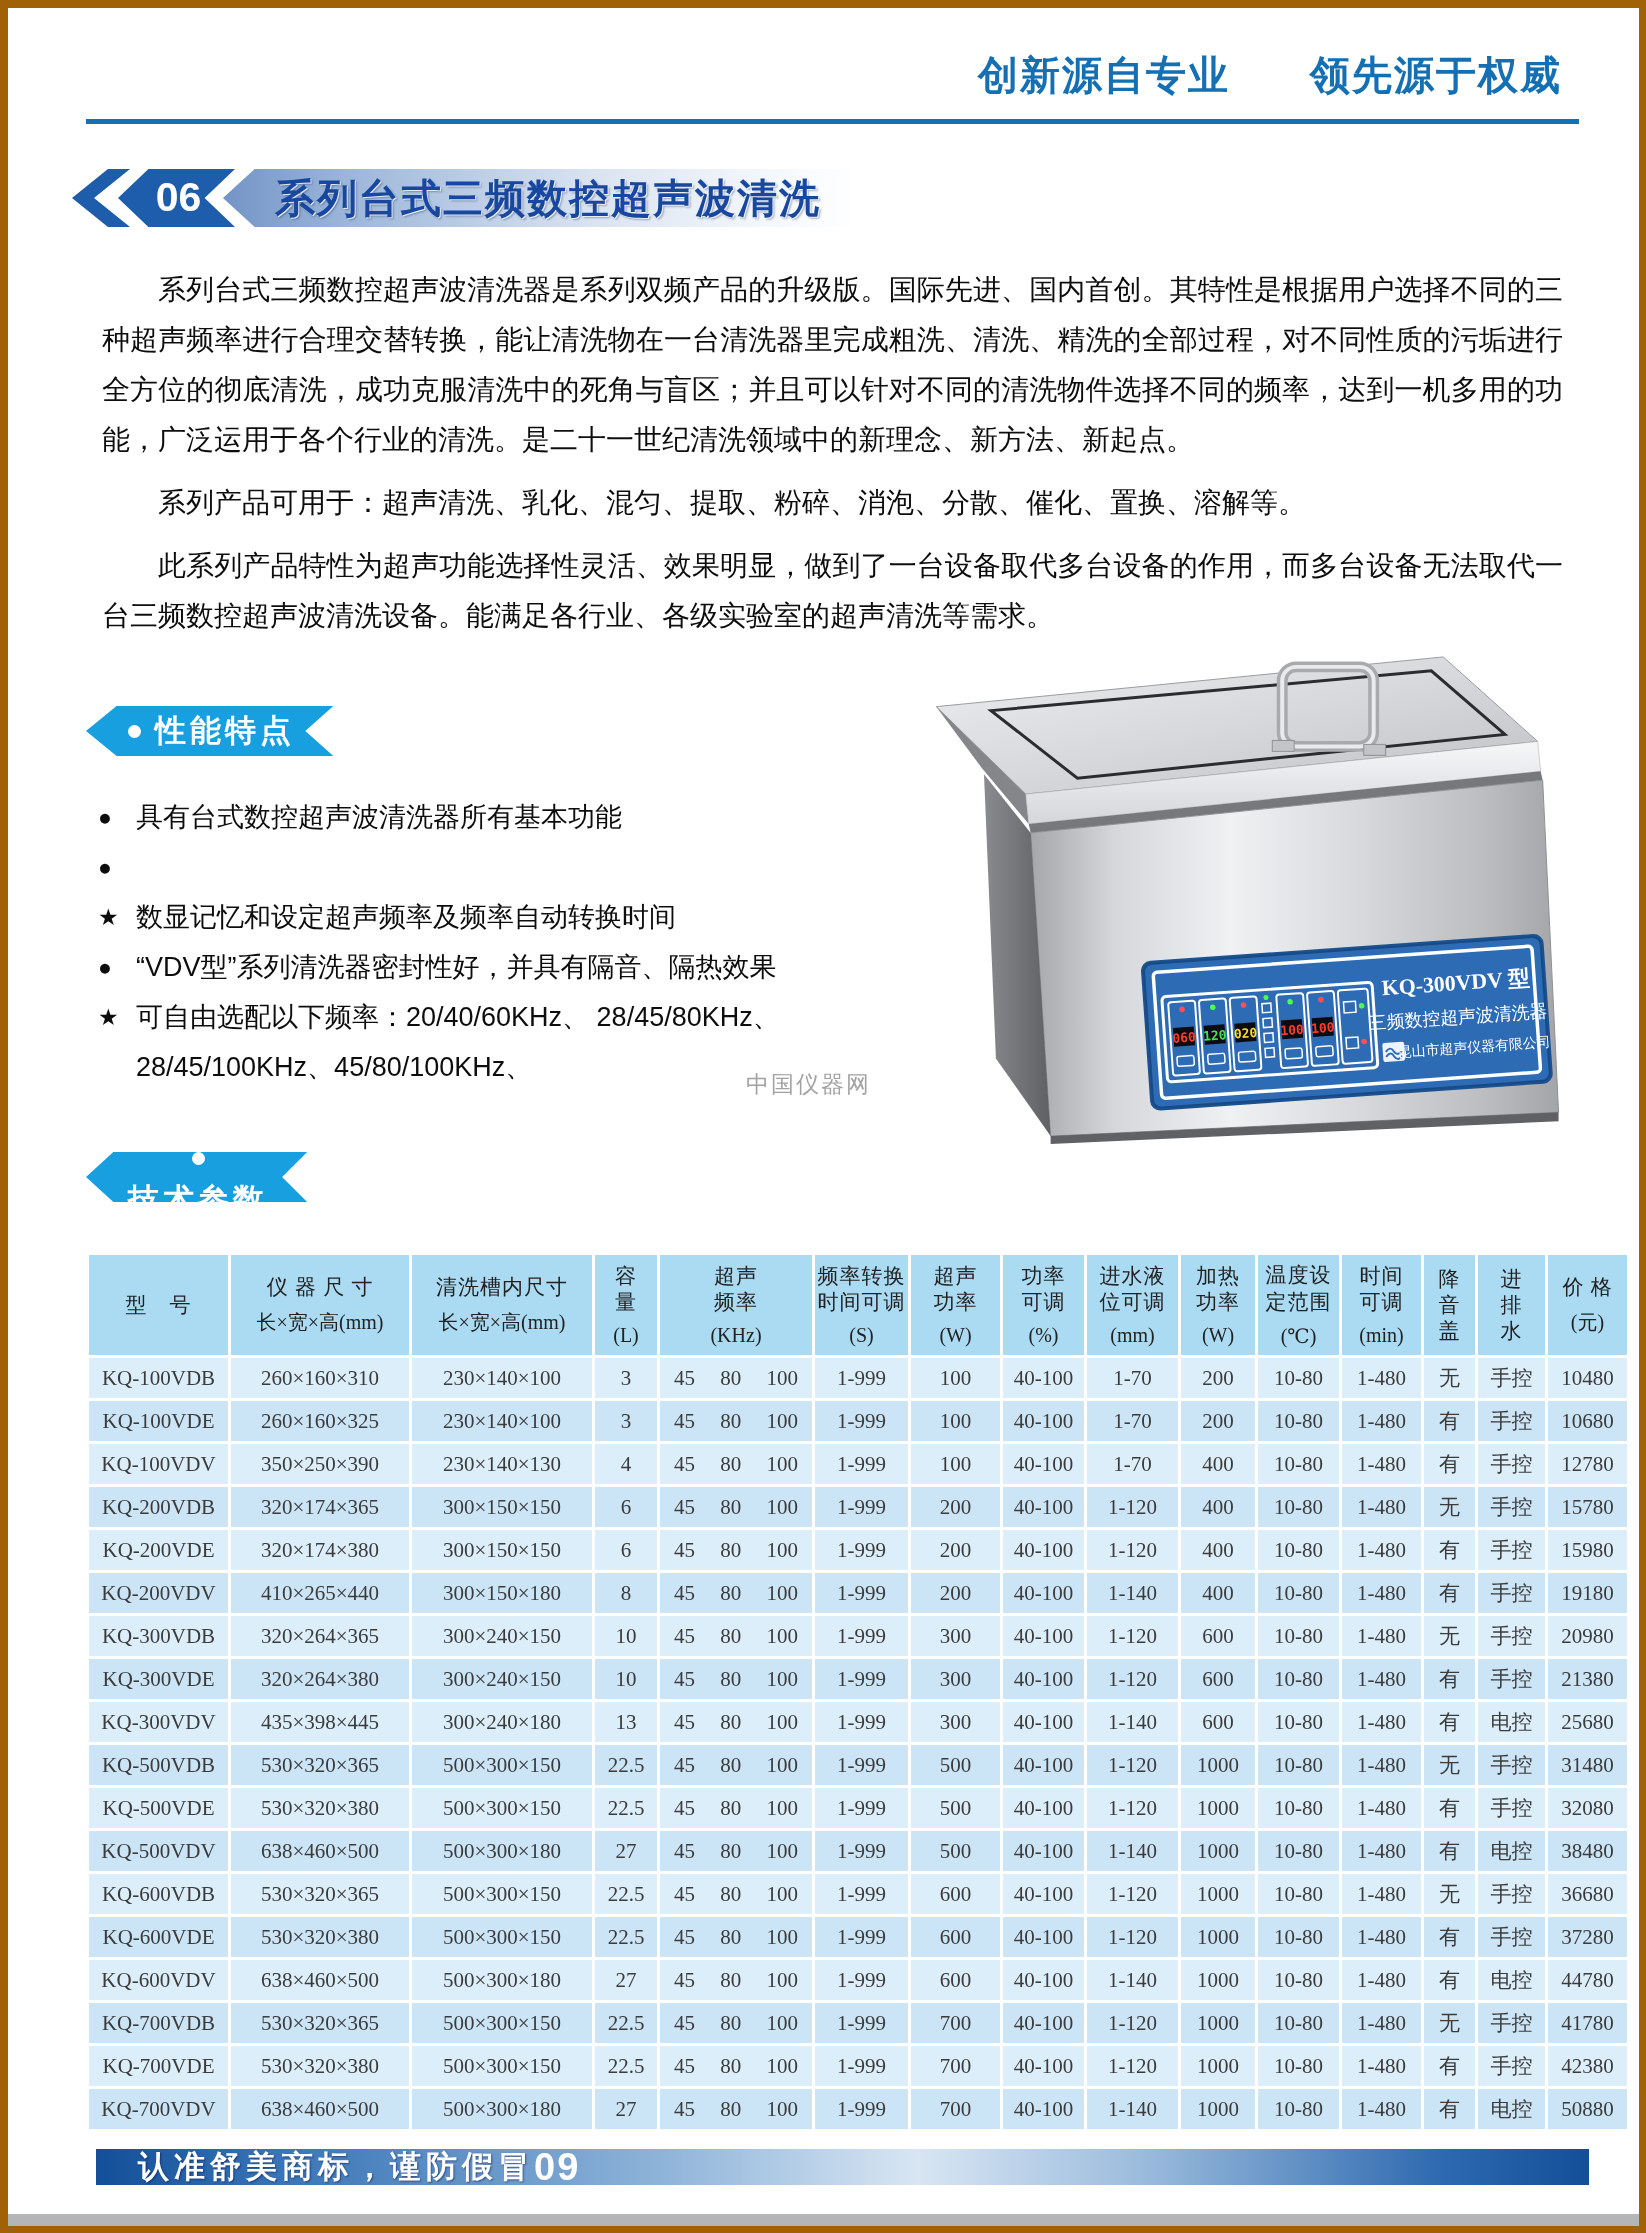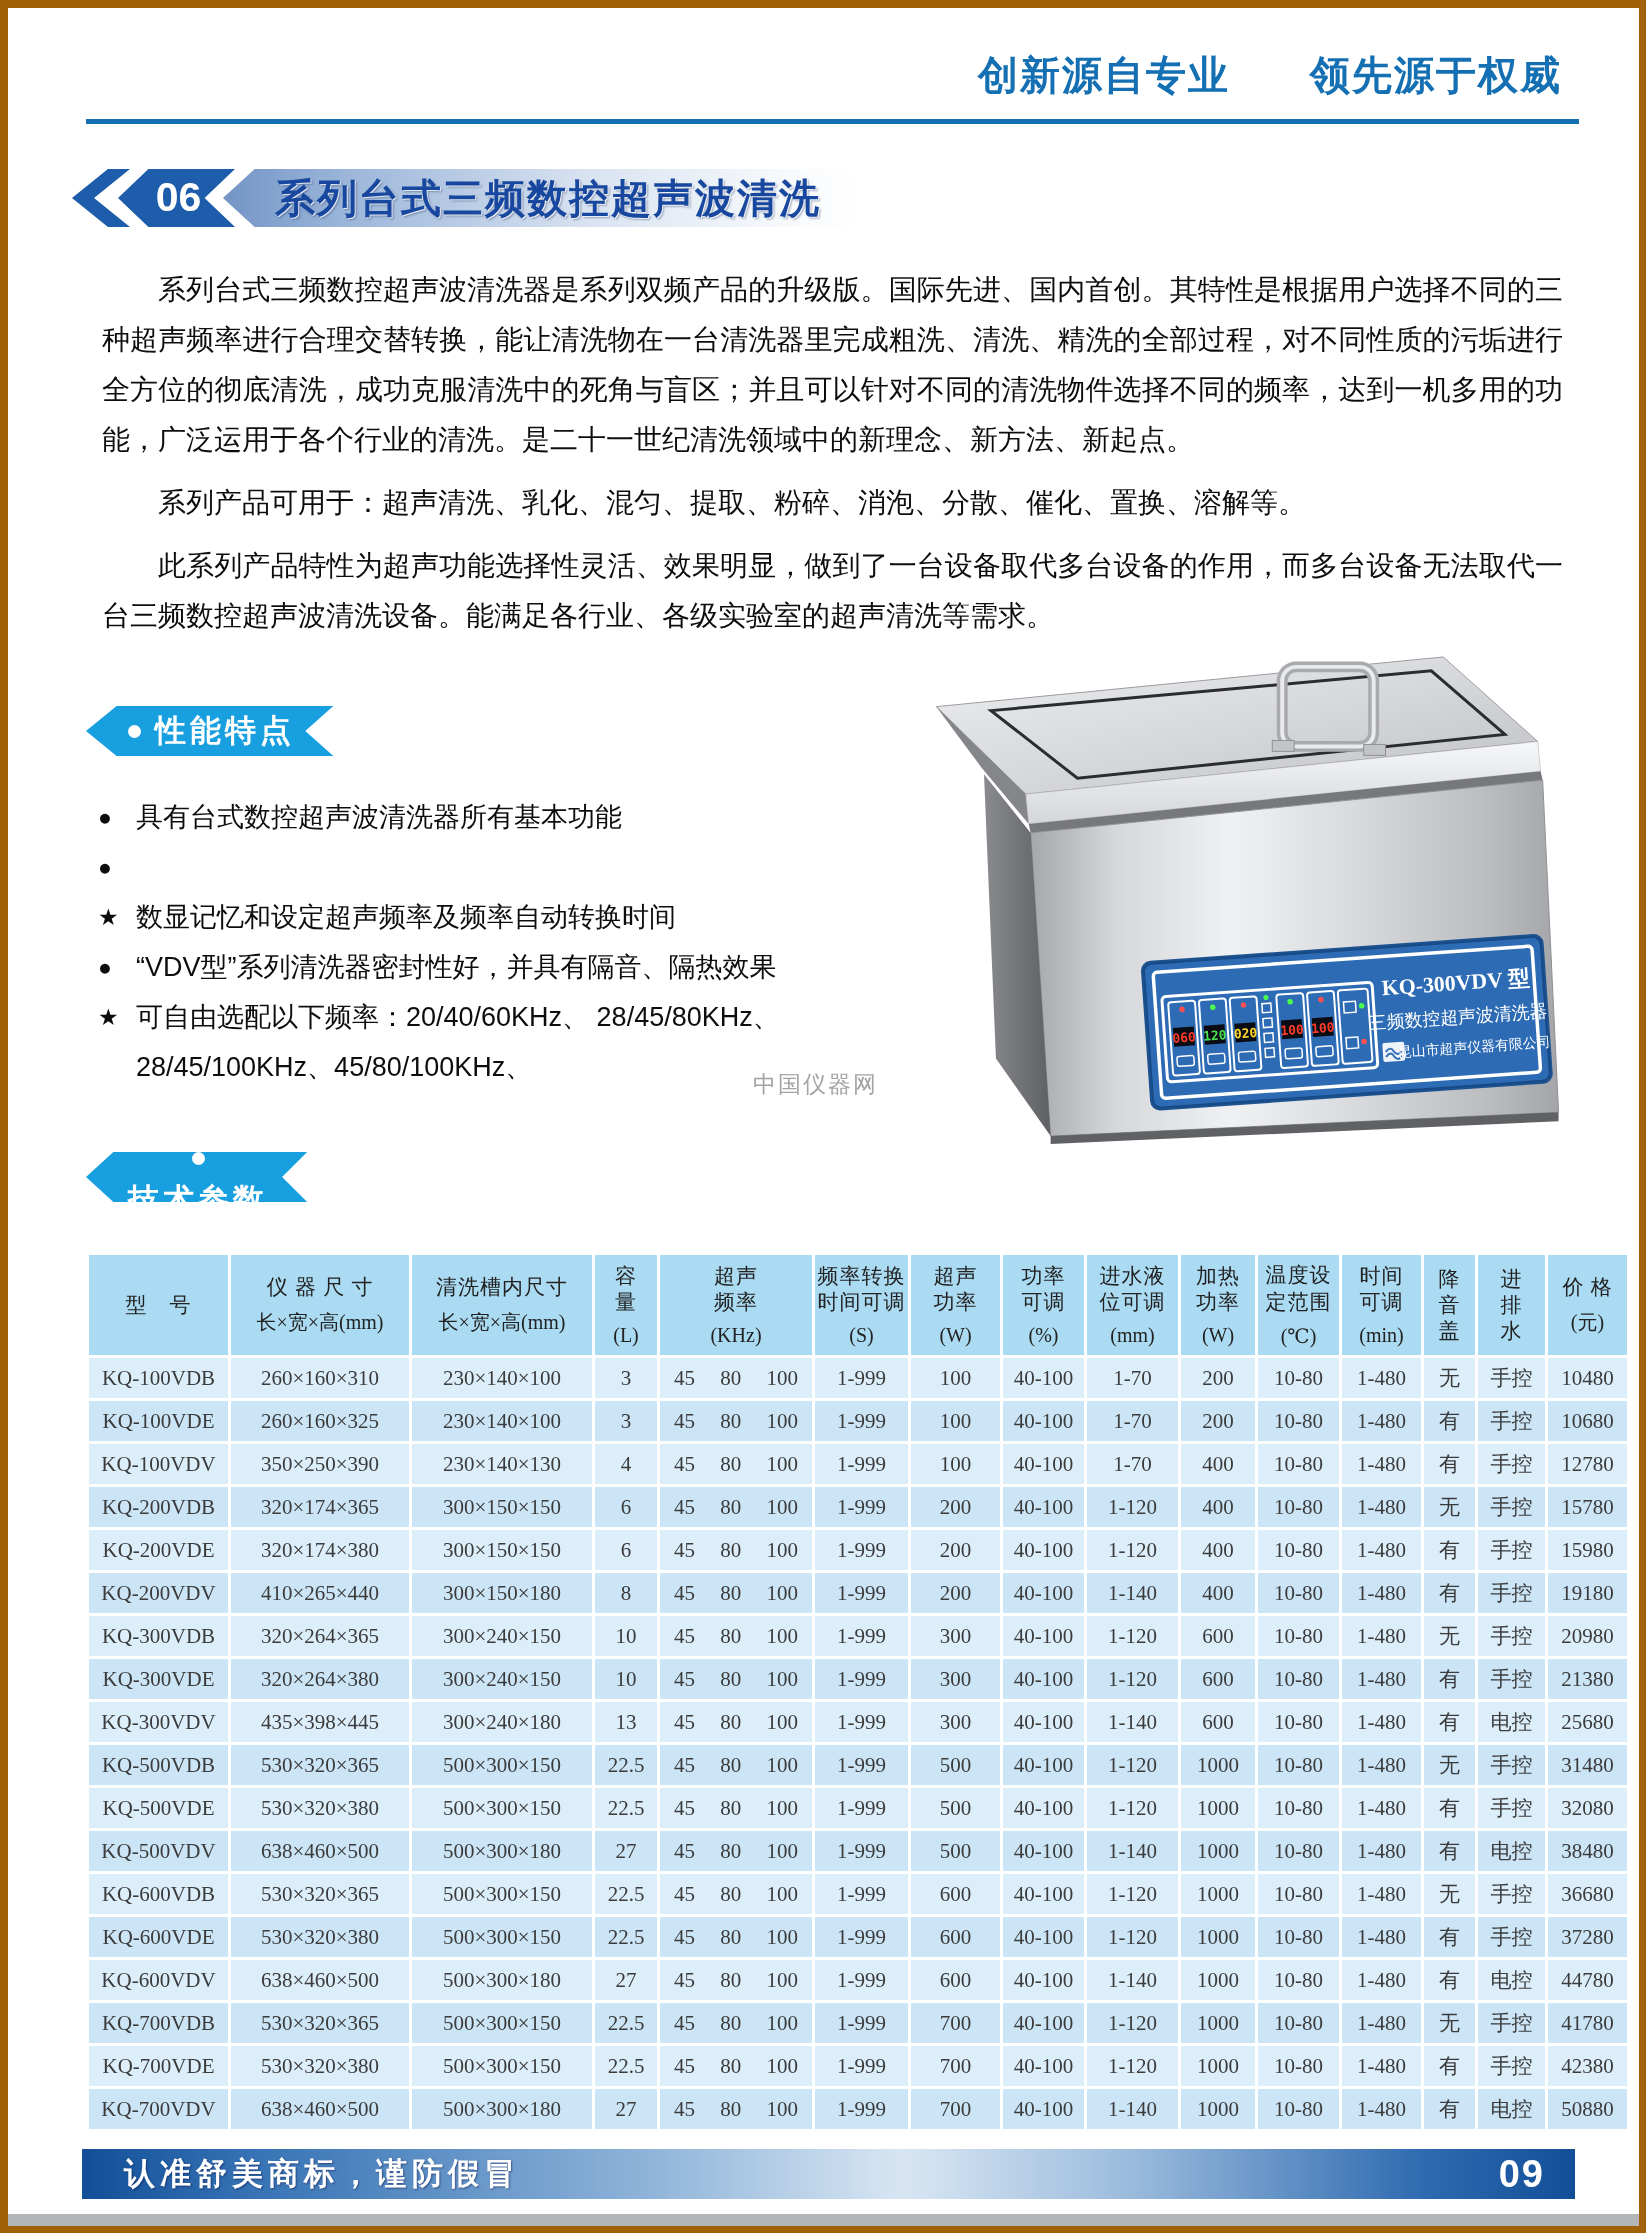--- a/index.html
+++ b/index.html
@@ -36,40 +36,40 @@
   .flag .dot{width:13px;height:13px;border-radius:50%;background:#fff;flex:none;}
   #flag-features{top:698px;}
   #flag-specs{top:1144px;flex-direction:column;}
 
   
   .feature-list{position:absolute;left:90px;top:784px;width:786px;list-style:none;margin:0;padding:0;
         font-size:27px;color:#0d0d0d;}
   .feature-list li{line-height:50px;display:flex;}
   .feature-list .marker{width:38px;flex:none;font-size:23px;}
 
-  .watermark{position:absolute;left:738px;top:1061px;font-size:23px;color:#a3a3a3;letter-spacing:2px;margin-left:7px;}
+  .watermark{position:absolute;left:738px;top:1061px;font-size:23px;color:#a3a3a3;letter-spacing:2px;}
 
   
   .device{position:absolute;left:878px;top:639px;}
 
   
   .specs-table{position:absolute;left:78px;top:1244px;width:1493px;border-collapse:separate;border-spacing:3px;table-layout:fixed;}
   .specs-table th{background:#abdbf2;height:100px;padding:0;font-weight:normal;}
   .hwrap{display:flex;flex-direction:column;justify-content:center;align-items:center;gap:9px;height:100%;}
   .ht{font-family:"Liberation Serif","DejaVu Serif",serif;font-size:21px;color:#222;white-space:pre-line;line-height:1.25;letter-spacing:1px;}
   .hu{font-family:"Liberation Serif","DejaVu Serif",serif;font-size:20px;color:#222;}
   .specs-table td{height:40px;text-align:center;font-family:"Liberation Serif","DejaVu Serif",serif;
         font-size:21px;color:#3b3b3b;white-space:nowrap;padding:0;}
   .specs-table tbody tr:nth-child(odd) td{background:#dceefa;}
   .specs-table tbody tr:nth-child(even) td{background:#cbe4f6;}
   td.freq{word-spacing:20px;}
 
   
-  .footer{position:absolute;left:74px;top:2141px;width:1493px;height:50px;display:flex;align-items:center;
-        justify-content:space-between;padding:0 30px 0 42px;box-sizing:border-box;color:#fff;font-weight:bold;
+  .footer{position:absolute;left:88px;top:2141px;width:1493px;height:36px;display:flex;align-items:center;
+        justify-content:flex-start;padding:0 30px 0 42px;box-sizing:border-box;color:#fff;font-weight:bold;
         background:linear-gradient(90deg,#124f98 0%,#3874b6 12%,#8fb4d9 38%,#d8e6f3 55%,#9cbcdd 70%,#2e6ab0 90%,#124f98 100%);}
   .footer .ftext{font-size:31px;letter-spacing:5px;text-shadow:1px 1px 2px rgba(0,0,60,.45);}
   .footer .pnum{font-size:38px;letter-spacing:2px;}
 </style>
 </head>
 <body>
 
 <div class="page">
 
   <div class="slogan">

